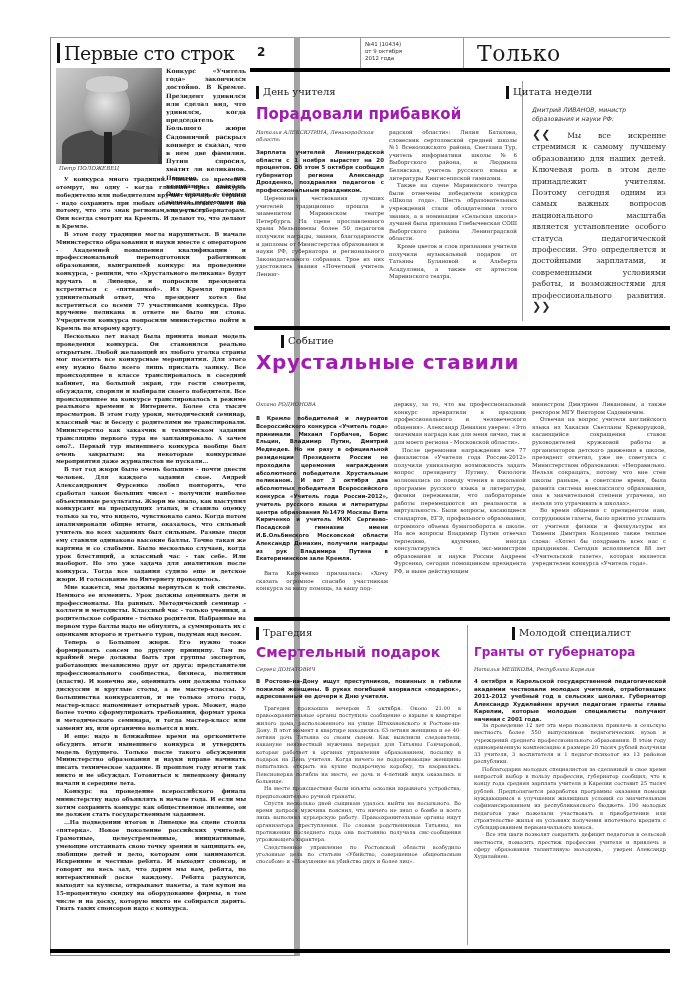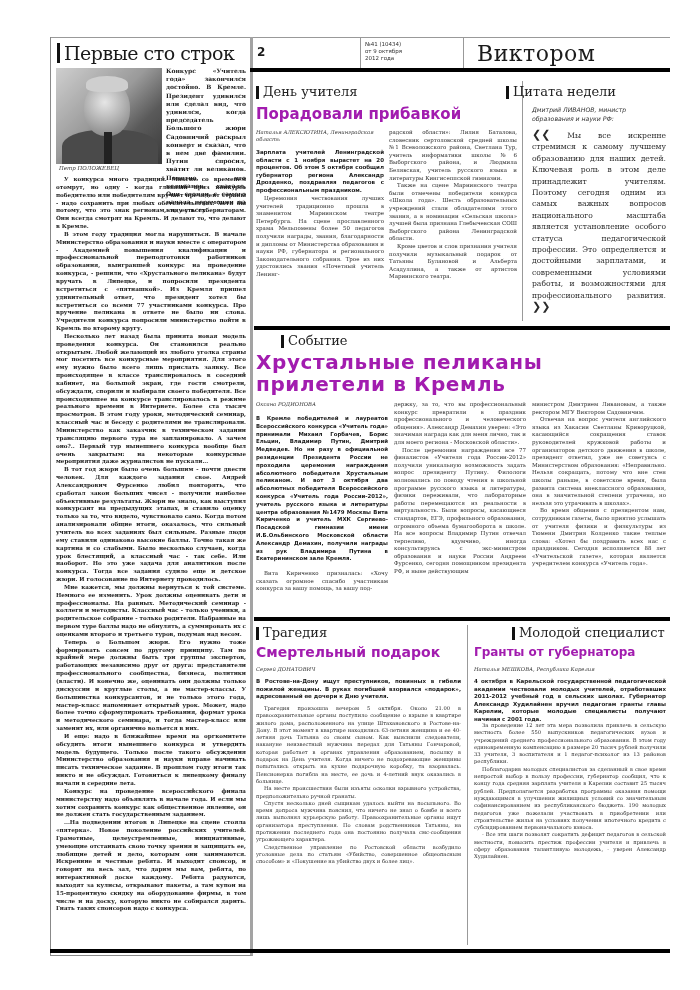--- a/index.html
+++ b/index.html
@@ -1,38 +1,38 @@
 <!DOCTYPE html>
 <html><head>
 <meta charset="utf-8">
 <style>
   html, body { margin: 0; padding: 0; background: #ffffff; }
   body { width: 700px; height: 990px; position: relative; overflow: hidden; font-family: "DejaVu Serif", serif; color: #1a1a1a; }
   .page { position: absolute; left: 50px; top: 37px; width: 620px; height: 920px; }
   .frame-top { position: absolute; left: 0; top: 0; width: 620px; height: 1px; background: #999; }
-  .left-col { position: absolute; left: 0; top: 0; width: 199px; height: 918px; border-left: 1px solid #888; border-right: 3px solid #a3a3a3; border-bottom: 1px solid #888; }
+  .left-col { position: absolute; left: 0; top: 0; width: 199px; height: 918px; border-left: 1px solid #888; border-right: 6px solid #a3a3a3; border-bottom: 1px solid #888; padding-left: 44px; }
   .sec-bar { display: inline-block; width: 3px; background: #111; vertical-align: top; }
   .col-title { position: absolute; left: 6px; top: 4px; font-family: "DejaVu Serif", serif; font-size: 19px; line-height: 24px; letter-spacing: -0.5px; }
   .col-title .sec-bar { height: 20px; margin: 2px 4px 0 0; }
   .photo { position: absolute; left: 5px; top: 31px; width: 106px; height: 96px; background: linear-gradient(135deg,#cfcfcf 0%, #9a9a9a 45%, #5a5a5a 70%, #3a3a3a 100%); overflow: hidden; }
   .photo .head { position: absolute; left: 28px; top: 12px; width: 46px; height: 56px; border-radius: 50% 50% 45% 45%; background: radial-gradient(circle at 45% 40%, #e6e6e6, #8c8c8c 80%); }
   .photo .hair { position: absolute; left: 30px; top: 8px; width: 42px; height: 16px; border-radius: 50% 50% 30% 30%; background: #cfcfcf; }
   .photo .body { position: absolute; left: 6px; top: 62px; width: 96px; height: 40px; border-radius: 40% 40% 0 0; background: #4a4a4a; }
   .photo .tie { position: absolute; left: 48px; top: 64px; width: 8px; height: 32px; background: #222; }
   .photo-caption { position: absolute; left: 8px; top: 128px; font-size: 5.5px; font-style: italic; color: #333; }
   .lead-text { position: absolute; left: 115px; top: 30px; width: 80px; font-size: 6px; line-height: 8.2px; font-weight: bold; text-align: justify; }
   .left-body { position: absolute; left: 5px; top: 139px; width: 190px; font-size: 5.6px; line-height: 7.85px; text-align: justify; font-weight: bold; color: #222; }
   .left-body p { margin: 0; text-indent: 8px; }
 
   .header { position: absolute; left: 200px; top: 0; width: 420px; height: 31px; border-bottom: 4px solid #000; }
   .page-num { position: absolute; left: 7px; top: 8px; font-family: "DejaVu Sans", sans-serif; font-weight: bold; font-size: 12px; }
   .issue { position: absolute; left: 110px; top: 1px; width: 104px; height: 30px; border-left: 1px solid #999; border-right: 1px solid #999; font-family: "DejaVu Sans", sans-serif; font-size: 5.5px; line-height: 7px; padding-left: 4px; box-sizing: border-box; padding-top: 3px; color: #333; }
   .rubric { position: absolute; left: 227px; top: 4px; font-family: "DejaVu Serif", serif; font-size: 22px; letter-spacing: 0.5px; }
 
-  .section-label { position: absolute; font-family: "DejaVu Serif", serif; font-size: 13px; line-height: 14px; color: #222; }
+  .section-label { position: absolute; font-family: "DejaVu Serif", serif; font-size: 10px; line-height: 14px; color: #222; }
   .section-label .sec-bar { height: 13px; margin: 1px 4px 0 0; }
   .headline { position: absolute; font-family: "DejaVu Sans", sans-serif; font-weight: bold; color: #a21caf; }
   .byline { position: absolute; font-size: 5.3px; font-style: italic; color: #333; line-height: 7px; }
   .bold-lead { position: absolute; font-family: "DejaVu Sans", sans-serif; font-weight: bold; font-size: 5.5px; line-height: 7.6px; text-align: justify; }
   .body-col { position: absolute; font-size: 5.5px; line-height: 7.6px; text-align: justify; color: #2a2a2a; }
   .body-col p { margin: 0; text-indent: 8px; }
 
   .vrule { position: absolute; width: 1px; background: #999; }
   .hrule-heavy { position: absolute; height: 4px; background: #000; }
 
@@ -71,21 +71,21 @@
     </div>
   </div>
 
   <div class="header">
     <div class="page-num">2</div>
     <div class="issue">
       <div>№41 (10434)</div>
       <div>от 9 октября</div>
       <div>2012 года</div>
     </div>
-    <div class="rubric">Виктором</div>
+    <div class="rubric">Только</div>
   </div>
 
   <div class="section-label" style="left:206px; top:48px;">
     <span class="sec-bar"></span><span>День учителя</span>
   </div>
   <div class="headline" style="left:206px; top:68px; font-size:15px; line-height:18px;">Порадовали прибавкой</div>
   <div class="byline" style="left:206px; top:92px; width:128px;">Наталья АЛЕКСЮТИНА, Ленинградская область</div>
   <div class="bold-lead" style="left:206px; top:112px; width:128px;">Зарплата учителей Ленинградской области с 1 ноября вырастет на 20 процентов. Об этом 5 октября сообщил губернатор региона Александр Дрозденко, поздравляя педагогов с профессиональным праздником.</div>
   <div class="body-col" style="left:206px; top:158px; width:128px;">
     <p>Церемония чествования лучших учителей традиционно прошла в знаменитом Мариинском театре Петербурга. На сцене прославленного храма Мельпомены более 50 педагогов получили награды, звания, благодарности и дипломы от Министерства образования и науки РФ, губернатора и регионального Законодательного собрания. Трое из них удостоились звания «Почетный учитель Ленинг-</p>
@@ -109,22 +109,21 @@
       <span class="q-mark">❯❯</span>
     </div>
   </div>
 
   <div class="hrule-heavy" style="left:204px; top:289px; width:416px;"></div>
 
   <div class="section-label" style="left:206px; top:297px;padding-left:25px;">
     <span class="sec-bar"></span><span>Событие</span>
   </div>
   <div class="headline" style="left:206px; top:314px; font-size:20px; line-height:22px; letter-spacing:0.6px;">
-    <div>Хрустальные пеликаны</div>
-    <div>прилетели в Кремль</div>
+    <div>Хрустальные ставили</div>
   </div>
   <div class="byline" style="left:206px; top:364px; width:128px;">Оксана РОДИОНОВА</div>
   <div class="bold-lead" style="left:206px; top:378px; width:132px; font-size:5.4px; line-height:7.8px;">В Кремле победителей и лауреатов Всероссийского конкурса «Учитель года» принимали Михаил Горбачев, Борис Ельцин, Владимир Путин, Дмитрий Медведев. Но ни разу в официальной резиденции Президента России не проходила церемония награждения абсолютного победителя Хрустальным пеликаном. И вот 3 октября два абсолютных победителя Всероссийского конкурса «Учитель года России-2012», учитель русского языка и литературы центра образования №1479 Москвы Вита Кириченко и учитель МХК Сергиево-Посадской гимназии имени И.Б.Ольбинского Московской области Александр Демахин, получили награды из рук Владимира Путина в Екатерининском зале Кремля.</div>
   <div class="body-col" style="left:206px; top:533px; width:132px;">
     <p>Вита Кириченко призналась: «Хочу сказать огромное спасибо участникам конкурса за вашу помощь, за вашу под-</p>
   </div>
   <div class="body-col" style="left:344px; top:364px; width:132px;">
     <p style="text-indent:0">держку, за то, что вы профессиональный конкурс превратили в праздник профессионального и человеческого общения». Александр Демахин уверен: «Это значимая награда как для меня лично, так и для моего региона - Московской области».</p>
     <p>После церемонии награждения все 77 финалистов «Учителя года России-2012» получили уникальную возможность задать вопрос президенту Путину. Филологи волновались по поводу чтения в школьной программе русского языка и литературы, физики переживали, что лабораторные работы перемещаются из реальности в виртуальность. Были вопросы, касающиеся стандартов, ЕГЭ, профильного образования, огромного объема бумагооборота в школе. На все вопросы Владимир Путин отвечал терпеливо, вдумчиво, иногда консультируясь с экс-министром образования и науки России Андреем Фурсенко, сегодня помощником президента РФ, и ныне действующим</p>
   </div>

